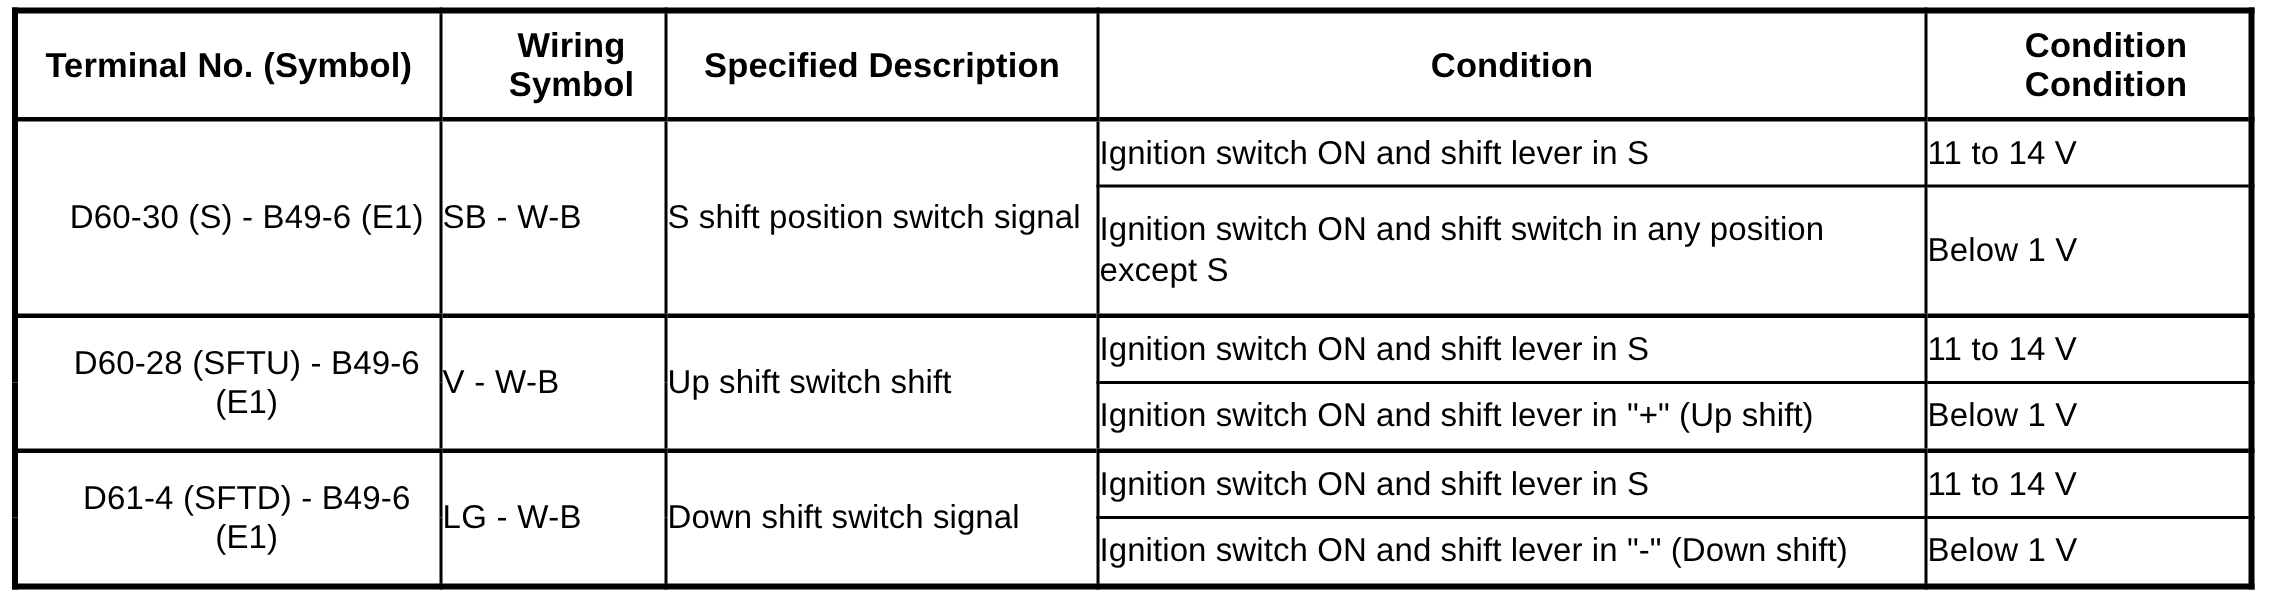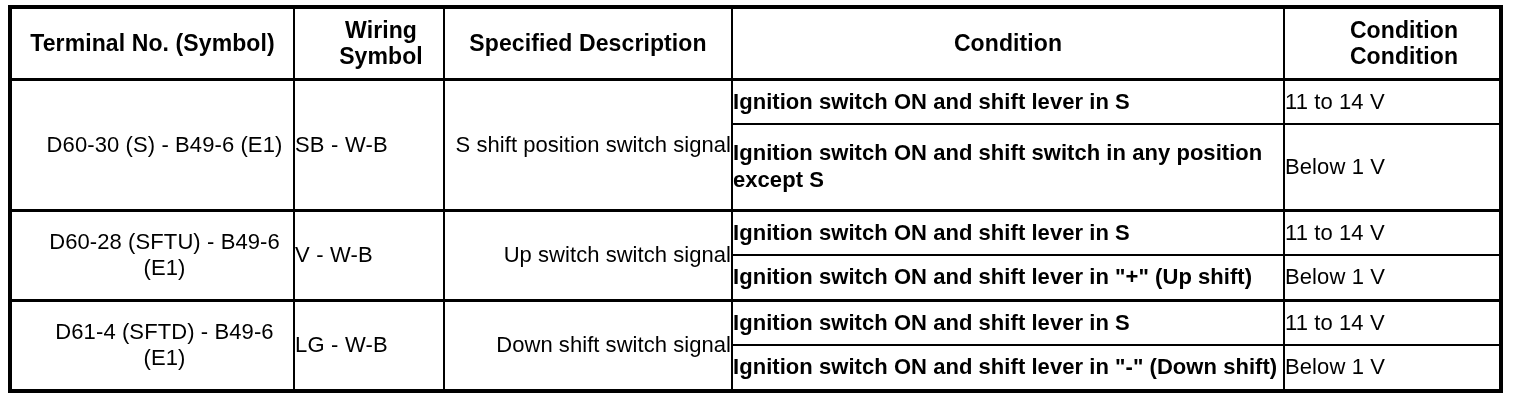--- a/index.html
+++ b/index.html
@@ -69,35 +69,34 @@
     padding: 2px 6px;
     letter-spacing: 0.1px;
   }
   td.wiring-cell {
     font-size: 22px;
     line-height: 1.2;
     padding: 2px 4px;
     letter-spacing: 0.2px;
   }
   td.desc-cell {
-    text-align: right;
+    text-align: left;
     font-size: 22px;
     line-height: 1.22;
     padding: 2px 8px 2px 10px;
     letter-spacing: 0.05px;
   }
   td.cond-cell {
     text-align: left;
     font-size: 22px;
     line-height: 1.22;
     padding: 3px 6px 3px 8px;
     letter-spacing: 0.05px;
     border-top-width: 1px;
     border-bottom-width: 1px;
-    font-weight: bold;
   }
   td.spec-cell {
     text-align: left;
     font-size: 22px;
     line-height: 1.2;
     padding: 3px 4px;
     letter-spacing: 0.1px;
     border-top-width: 1px;
     border-bottom-width: 1px;
   }
@@ -158,21 +157,21 @@
         <td class="cond-cell">Ignition switch ON and shift switch in any position except S</td>
         <td class="spec-cell">Below 1 V</td>
       </tr>
 
       <tr class="group-start">
         <td class="terminal-cell" rowspan="2">
           <span class="nowrap-break">D60-28 (SFTU) - B49-6</span>
           <span class="nowrap-break">(E1)</span>
         </td>
         <td class="wiring-cell" rowspan="2">V - W-B</td>
-        <td class="desc-cell" rowspan="2">Up switch switch signal</td>
+        <td class="desc-cell" rowspan="2">Up shift switch shift</td>
         <td class="cond-cell">Ignition switch ON and shift lever in S</td>
         <td class="spec-cell">11 to 14 V</td>
       </tr>
       <tr class="group-end">
         <td class="cond-cell">Ignition switch ON and shift lever in "+" (Up shift)</td>
         <td class="spec-cell">Below 1 V</td>
       </tr>
 
       <tr class="group-start">
         <td class="terminal-cell" rowspan="2">

